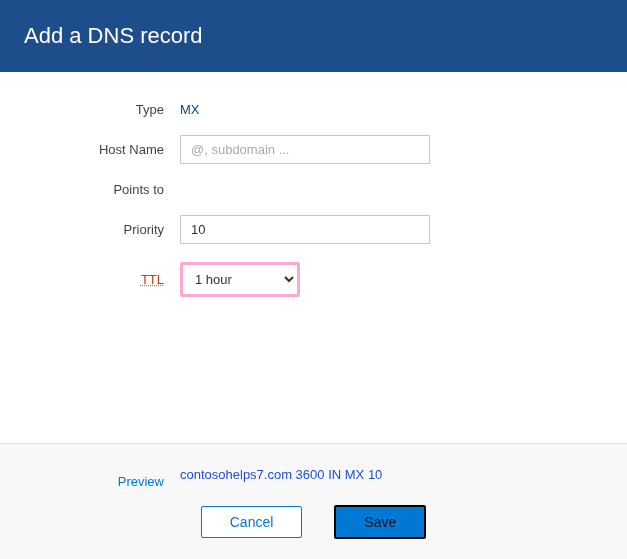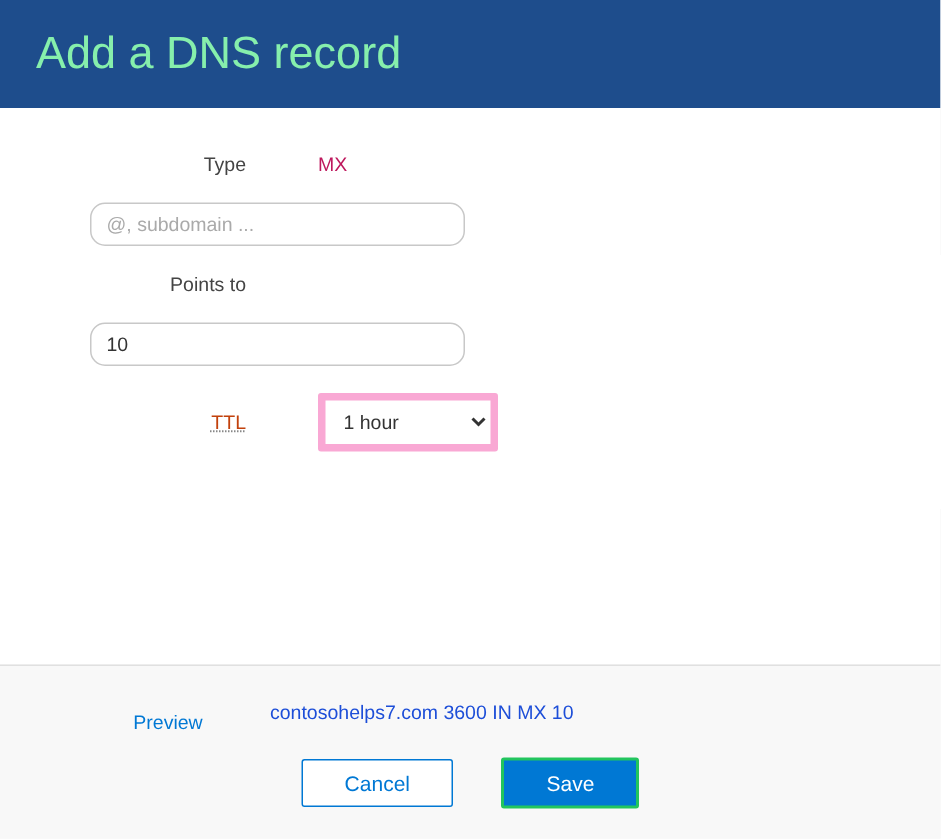--- a/index.html
+++ b/index.html
@@ -26,75 +26,74 @@
 
     .header {
       background: #1e4d8c;
       padding: 18px 24px 18px 24px;
       min-height: 72px;
       display: flex;
       align-items: center;
     }
 
     .header-title {
-      color: #86efac;
-      font-size: 30px;
+      color: #ffffff;
+      font-size: 22px;
       font-weight: 400;
     }
 
     .main-content {
       background: #ffffff;
       flex: 1;
       display: flex;
       flex-direction: column;
       padding: 0;
     }
 
     .form-area {
       flex: 1;
       padding: 30px 60px 20px 60px;
     }
 
     .form-row {
       display: flex;
       align-items: center;
       margin-bottom: 18px;
-      gap: 32px;
     }
 
     .form-label {
       color: #444444;
       font-size: 13px;
       text-align: right;
       width: 120px;
       padding-right: 16px;
       flex-shrink: 0;
     }
 
     .form-value-static {
-      color: #be185d;
+      color: #0c4a6e;
       font-size: 13px;
     }
 
     .form-input {
       border: 1px solid #c8c8c8;
-      border-radius: 10px;
+      border-radius: 0;
       padding: 6px 10px;
       font-size: 13px;
       color: #333333;
       width: 250px;
       outline: none;
     }
 
     .form-input::placeholder {
       color: #aaaaaa;
     }
 
     .form-select {
-      border: 5px solid #f9a8d4;
+      border: 3px solid #f9a8d4;
       border-radius: 2px;
       padding: 6px 8px;
       font-size: 13px;
       color: #333333;
       width: 120px;
       background: #ffffff;
       cursor: pointer;
       outline: none;
     }
 
@@ -117,21 +116,21 @@
 
     .preview-row {
       display: flex;
       align-items: center;
       margin-bottom: 16px;
     }
 
     .preview-label {
       color: #0078d4;
       font-size: 13px;
-      text-align: center;
+      text-align: right;
       width: 120px;
       padding-right: 16px;
       flex-shrink: 0;
       margin-top: 14px;
     }
 
     .preview-value {
       color: #1d4ed8;
       font-size: 13px;
     }
@@ -148,23 +147,23 @@
       background: #ffffff;
       color: #0078d4;
       padding: 7px 28px;
       font-size: 14px;
       border-radius: 2px;
       cursor: pointer;
       font-family: inherit;
     }
 
     .btn-save {
-      border: 2px solid #22c55e;
+      border: 2px solid #000000;
       background: #0078d4;
-      color: #ffffff;
+      color: #0f172a;
       padding: 7px 28px;
       font-size: 14px;
       border-radius: 2px;
       cursor: pointer;
       font-family: inherit;
       font-weight: 500;
     }
   </style>
 </head>
 <body>
@@ -178,28 +177,30 @@
   <div class="main-content">
 
     <div class="form-area">
 
       <div class="form-row">
         <span class="form-label">Type</span>
         <span class="form-value-static">MX</span>
       </div>
 
       <div class="form-row">
+        <span class="form-label">Host Name</span>
         <input class="form-input" type="text" placeholder="@, subdomain ..." style="">
       </div>
 
       <div class="form-row">
         <span class="form-label">Points to</span>
       </div>
 
       <div class="form-row">
+        <span class="form-label">Priority</span>
         <input class="form-input" type="text" value="10" style="">
       </div>
 
       <div class="form-row">
         <span class="ttl-label">TTL</span>
         <select class="form-select">
           <option>1 hour</option>
           <option>30 minutes</option>
           <option>1 day</option>
           <option>Custom</option>

